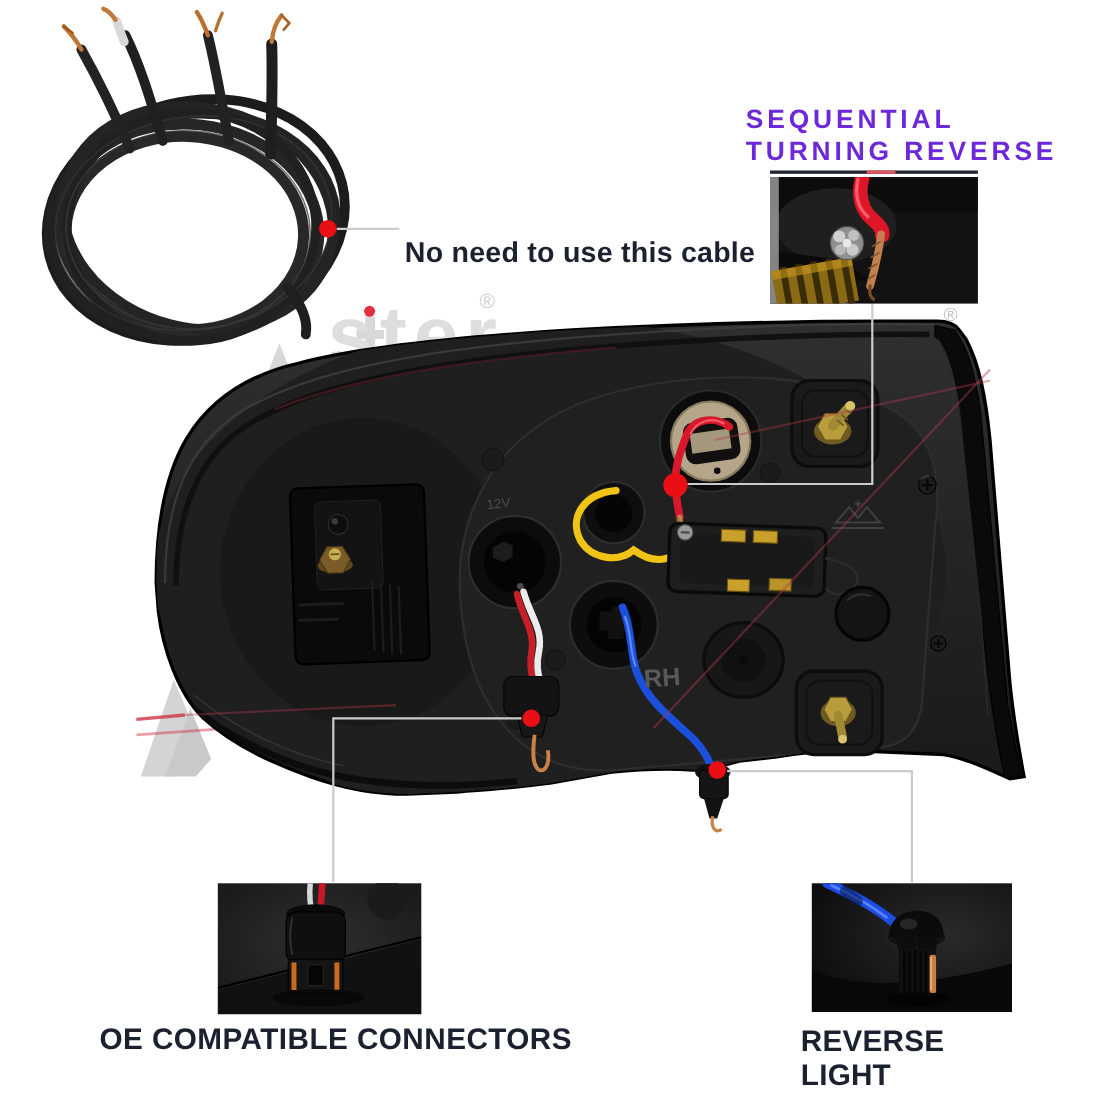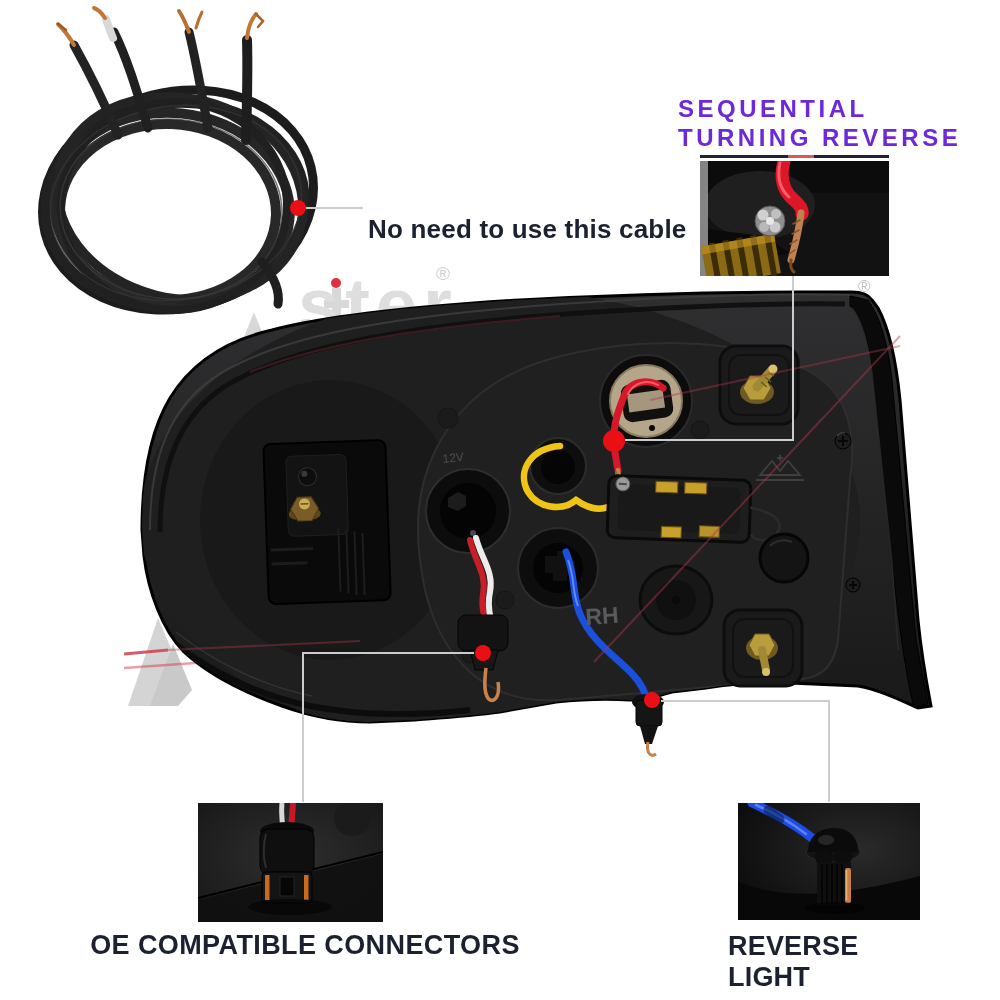--- a/index.html
+++ b/index.html
@@ -5,21 +5,21 @@
   html,body{margin:0;padding:0;background:#fff;}
   #stage{position:relative;width:1000px;height:1000px;background:#ffffff;overflow:hidden;
          font-family:"Liberation Sans", sans-serif;}
   #scene{position:absolute;left:0;top:0;}
   .label{position:absolute;color:#1c2130;}
   .cable-note{left:368px;top:194px;font-size:26px;font-weight:600;letter-spacing:.2px;margin-top:20px;}
   .seq{left:678px;top:94px;font-size:24px;font-weight:700;letter-spacing:3.5px;
        line-height:29px;color:#6d28d9;white-space:nowrap;}
   .seq-underline{position:absolute;left:700px;top:155px;width:189px;height:3px;background:#20242f;}
   .seq-underline .red-seg{position:absolute;left:88px;top:0;width:26px;height:3px;background:#e05560;}
-  .oe{left:90px;top:930px;width:430px;text-align:center;font-size:27px;font-weight:700;letter-spacing:.4px;}
+  .oe{left:90px;top:930px;width:430px;text-align:right;font-size:27px;font-weight:700;letter-spacing:.4px;}
   .rev{left:728px;top:931px;width:204px;font-size:27px;font-weight:700;letter-spacing:.2px;}
 </style>
 </head>
 <body>
 
 <div id="stage">
 <svg id="scene" width="1000" height="1000" viewBox="0 0 1000 1000">
   <defs>
     <linearGradient id="bodyGrad" x1="0" y1="0" x2="0" y2="1">
       <stop offset="0" stop-color="#2f2f31"></stop>

